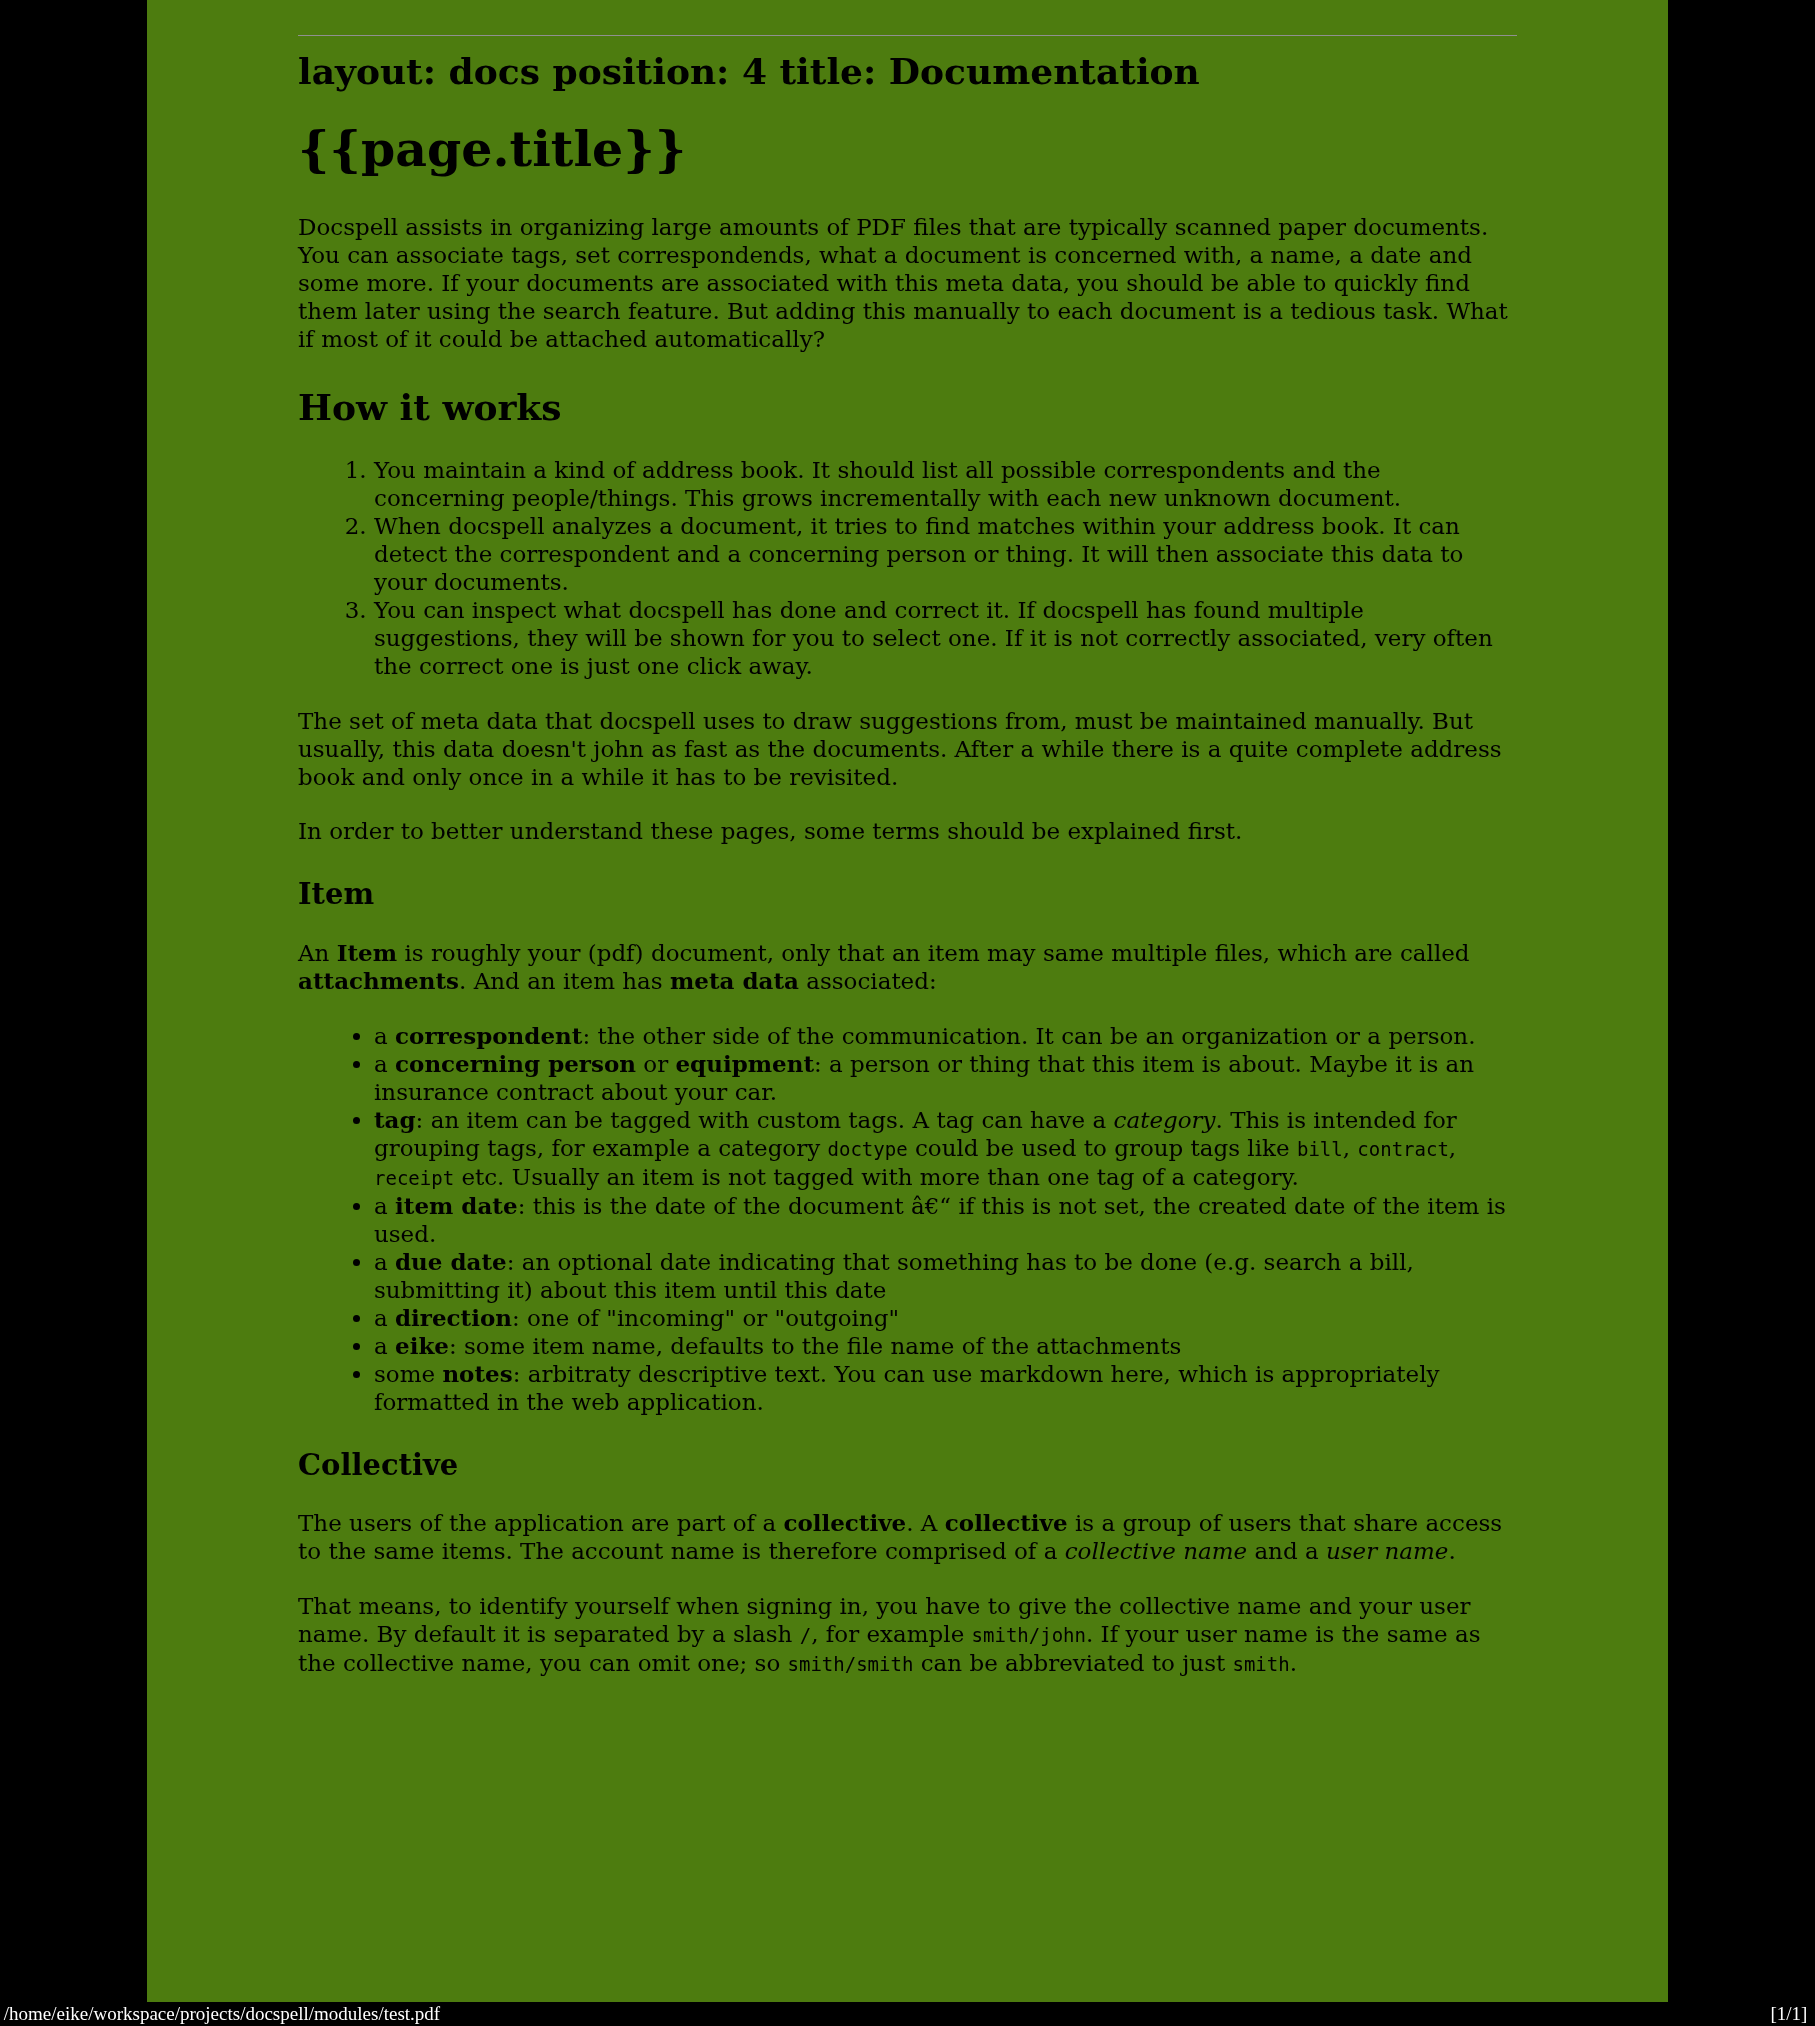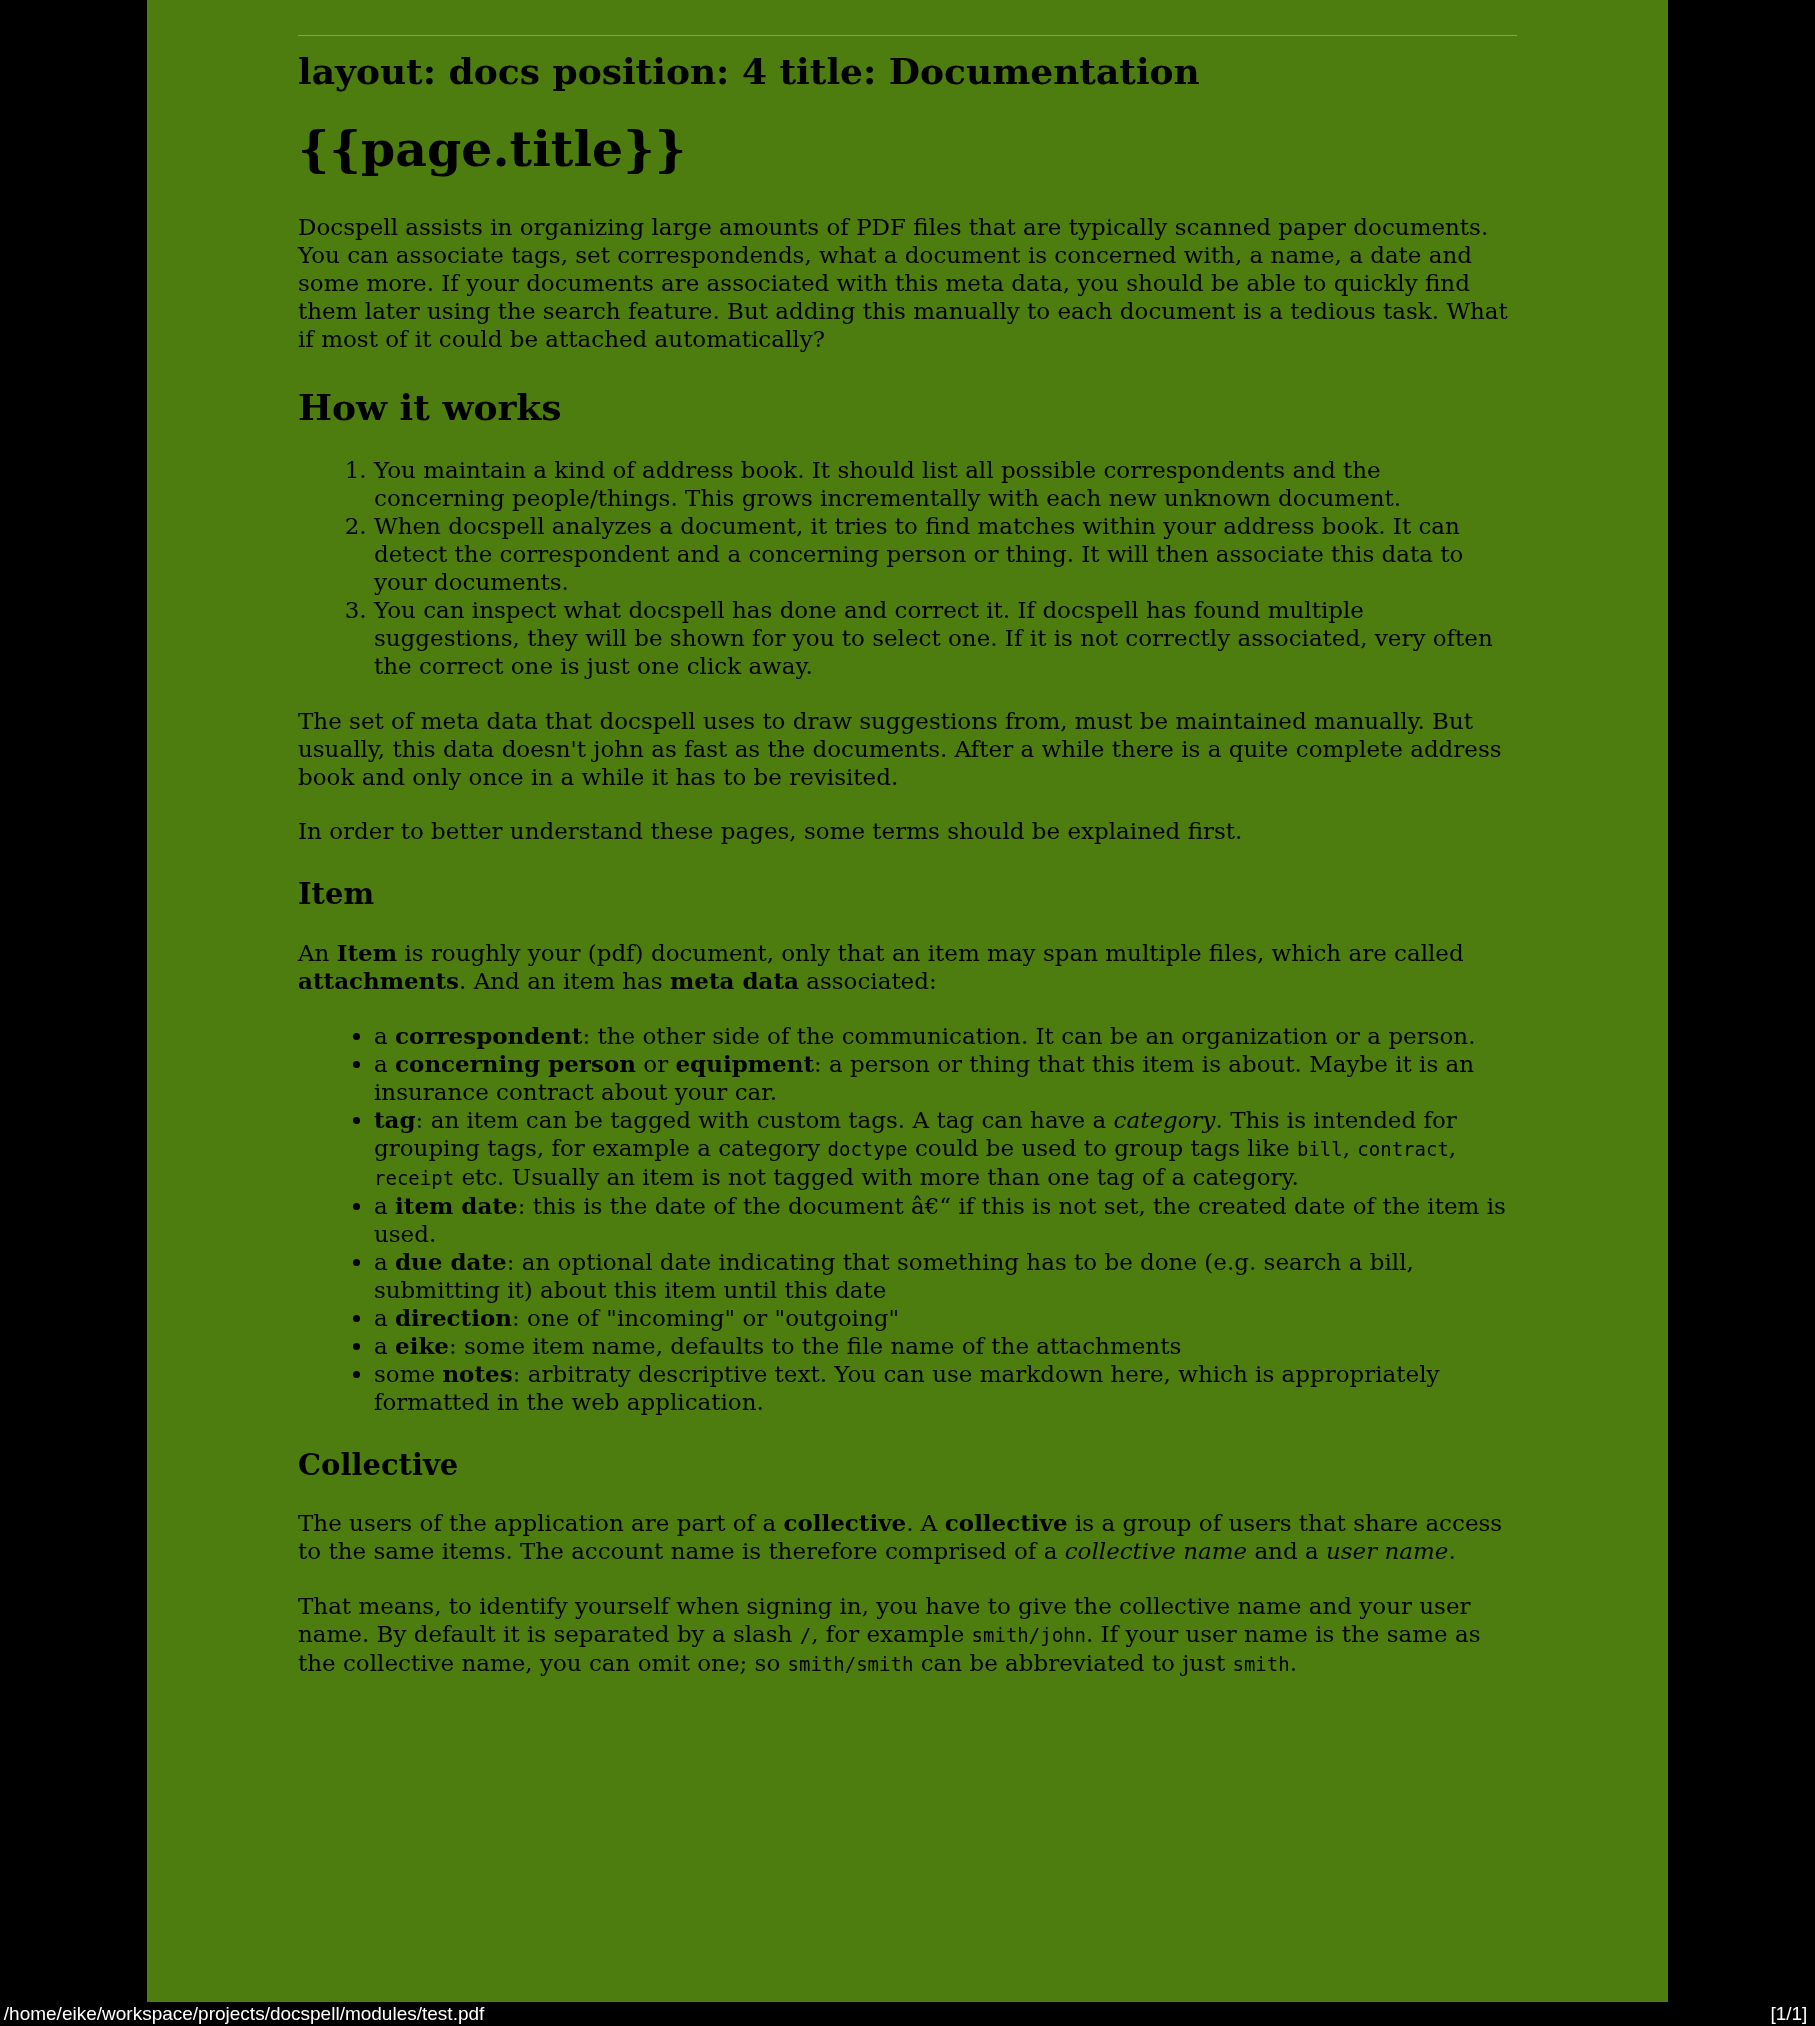--- a/index.html
+++ b/index.html
@@ -60,21 +60,21 @@
     font-size: 19px;
   }
   .doc-content strong { font-weight: bold; }
   .doc-content em { font-style: italic; }
   .statusbar {
     position: absolute;
     left: 0; bottom: 0;
     width: 100%; height: 24px;
     background: #000000;
     color: #ffffff;
-    font-family: Liberation Sans, sans-serif;
+    font-family: Liberation Serif, serif;
     font-size: 19px;
     display: flex;
     justify-content: space-between;
     align-items: center;
     padding: 0 7.6px 0 3.8px;
     box-sizing: border-box;
     white-space: nowrap;
   }
 </style>
 </head>
@@ -88,21 +88,21 @@
       <p><span>Docspell assists in organizing large amounts of PDF files that are typically scanned paper documents. You can associate tags, set correspondends, what a document is concerned with, a name, a date and some more. If your documents are associated with this meta data, you should be able to quickly find them later using the search feature. But adding this manually to each document is a tedious task. What if most of it could be attached automatically?</span></p>
       <h2><span>How it works</span></h2>
       <ol>
         <li><span>You maintain a kind of address book. It should list all possible correspondents and the concerning people/things. This grows incrementally with each new unknown document.</span></li>
         <li><span>When docspell analyzes a document, it tries to find matches within your address book. It can detect the correspondent and a concerning person or thing. It will then associate this data to your documents.</span></li>
         <li><span>You can inspect what docspell has done and correct it. If docspell has found multiple suggestions, they will be shown for you to select one. If it is not correctly associated, very often the correct one is just one click away.</span></li>
       </ol>
       <p><span>The set of meta data that docspell uses to draw suggestions from, must be maintained manually. But usually, this data doesn't john as fast as the documents. After a while there is a quite complete address book and only once in a while it has to be revisited.</span></p>
       <p><span>In order to better understand these pages, some terms should be explained first.</span></p>
       <h3><span>Item</span></h3>
-      <p><span>An </span><strong>Item</strong><span> is roughly your (pdf) document, only that an item may span multiple files, which are called </span><strong>attachments</strong><span>. And an item has </span><strong>meta data</strong><span> associated:</span></p>
+      <p><span>An </span><strong>Item</strong><span> is roughly your (pdf) document, only that an item may same multiple files, which are called </span><strong>attachments</strong><span>. And an item has </span><strong>meta data</strong><span> associated:</span></p>
       <ul>
         <li><span>a </span><strong>correspondent</strong><span>: the other side of the communication. It can be an organization or a person.</span></li>
         <li><span>a </span><strong>concerning person</strong><span> or </span><strong>equipment</strong><span>: a person or thing that this item is about. Maybe it is an insurance contract about your car.</span></li>
         <li><strong>tag</strong><span>: an item can be tagged with custom tags. A tag can have a </span><em>category</em><span>. This is intended for grouping tags, for example a category </span><code>doctype</code><span> could be used to group tags like </span><code>bill</code><span>, </span><code>contract</code><span>, </span><code>receipt</code><span> etc. Usually an item is not tagged with more than one tag of a category.</span></li>
         <li><span>a </span><strong>item date</strong><span>: this is the date of the document â€“ if this is not set, the created date of the item is used.</span></li>
         <li><span>a </span><strong>due date</strong><span>: an optional date indicating that something has to be done (e.g. search a bill, submitting it) about this item until this date</span></li>
         <li><span>a </span><strong>direction</strong><span>: one of "incoming" or "outgoing"</span></li>
         <li><span>a </span><strong>eike</strong><span>: some item name, defaults to the file name of the attachments</span></li>
         <li><span>some </span><strong>notes</strong><span>: arbitraty descriptive text. You can use markdown here, which is appropriately formatted in the web application.</span></li>
       </ul>

